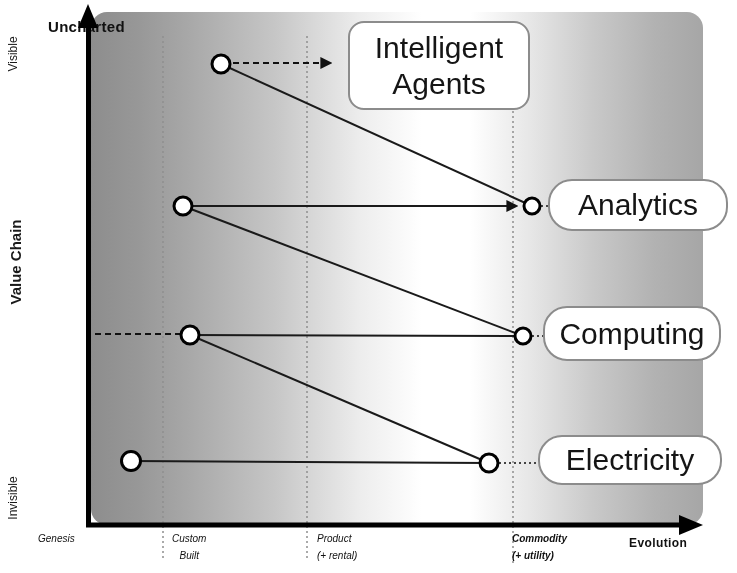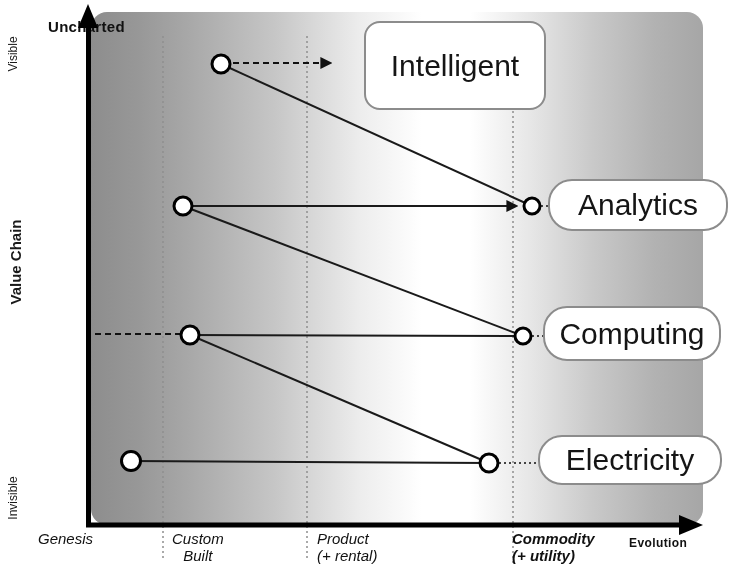--- a/index.html
+++ b/index.html
@@ -13,29 +13,29 @@
     background:linear-gradient(90deg,
       #8d8d8d 0%, #989898 8%, #a8a8a8 16%, #c6c6c6 30%,
       #ededed 44%, #ffffff 54%, #ffffff 62%, #e6e6e6 72%,
       #c9c9c9 82%, #b2b2b2 92%, #a6a6a6 100%);
   }
   .svg-layer{position:absolute;left:0;top:0;width:737px;height:573px;}
   .region-label{position:absolute;font-weight:bold;font-size:15px;color:#111;letter-spacing:.3px;}
   .v-label{position:absolute;white-space:nowrap;color:#1a1a1a;}
   .v-small{font-size:12px;}
   .v-bold{font-size:15px;font-weight:bold;}
-  .stage-label{position:absolute;font-style:italic;font-size:15px;color:#111;line-height:17px;white-space:nowrap;}
+  .stage-label{position:absolute;font-style:italic;font-size:10px;color:#111;line-height:17px;white-space:nowrap;}
   .evo-label{position:absolute;font-weight:bold;font-size:12px;color:#111;letter-spacing:.4px;}
   .comp-box{
     position:absolute;display:flex;align-items:center;justify-content:center;
     background:#ffffff;border:2px solid #8c8c8c;border-radius:24px;
     color:#151515;font-size:30px;text-align:center;box-sizing:border-box;
   }
   .comp-box .ln{display:block;line-height:36px;}
-  .ia-box{border-radius:16px;flex-direction:column;margin-left:16px;}
+  .ia-box{border-radius:16px;flex-direction:column;}
 </style>
 </head>
 <body>
 
 <div class="canvas">
 
   <div class="map-bg"></div>
 
   <div class="region-label" style="left:48px;top:18px;">Uncharted</div>
 
@@ -77,20 +77,21 @@
     <circle cx="489" cy="463" r="9" fill="#fff" stroke="#000" stroke-width="3"></circle>
 
     <line x1="88.5" y1="24" x2="88.5" y2="527" stroke="#000" stroke-width="5"></line>
     <polygon points="88,4 78,28 98,28" fill="#000"></polygon>
     <line x1="86" y1="525" x2="682" y2="525" stroke="#000" stroke-width="5"></line>
     <polygon points="703,525 679,515 679,535" fill="#000"></polygon>
   </svg>
 
   <div class="comp-box ia-box" style="left:348px;top:21px;width:182px;height:89px;">
     <span class="ln">Intelligent</span>
+    <span class="ln">Agents</span>
   </div>
   <div class="comp-box" style="left:548px;top:179px;width:180px;height:52px;">
     <span>Analytics</span>
   </div>
   <div class="comp-box" style="left:543px;top:306px;width:178px;height:55px;">
     <span>Computing</span>
   </div>
   <div class="comp-box" style="left:538px;top:435px;width:184px;height:50px;text-align:center;">
     <span>Electricity</span>
   </div>

